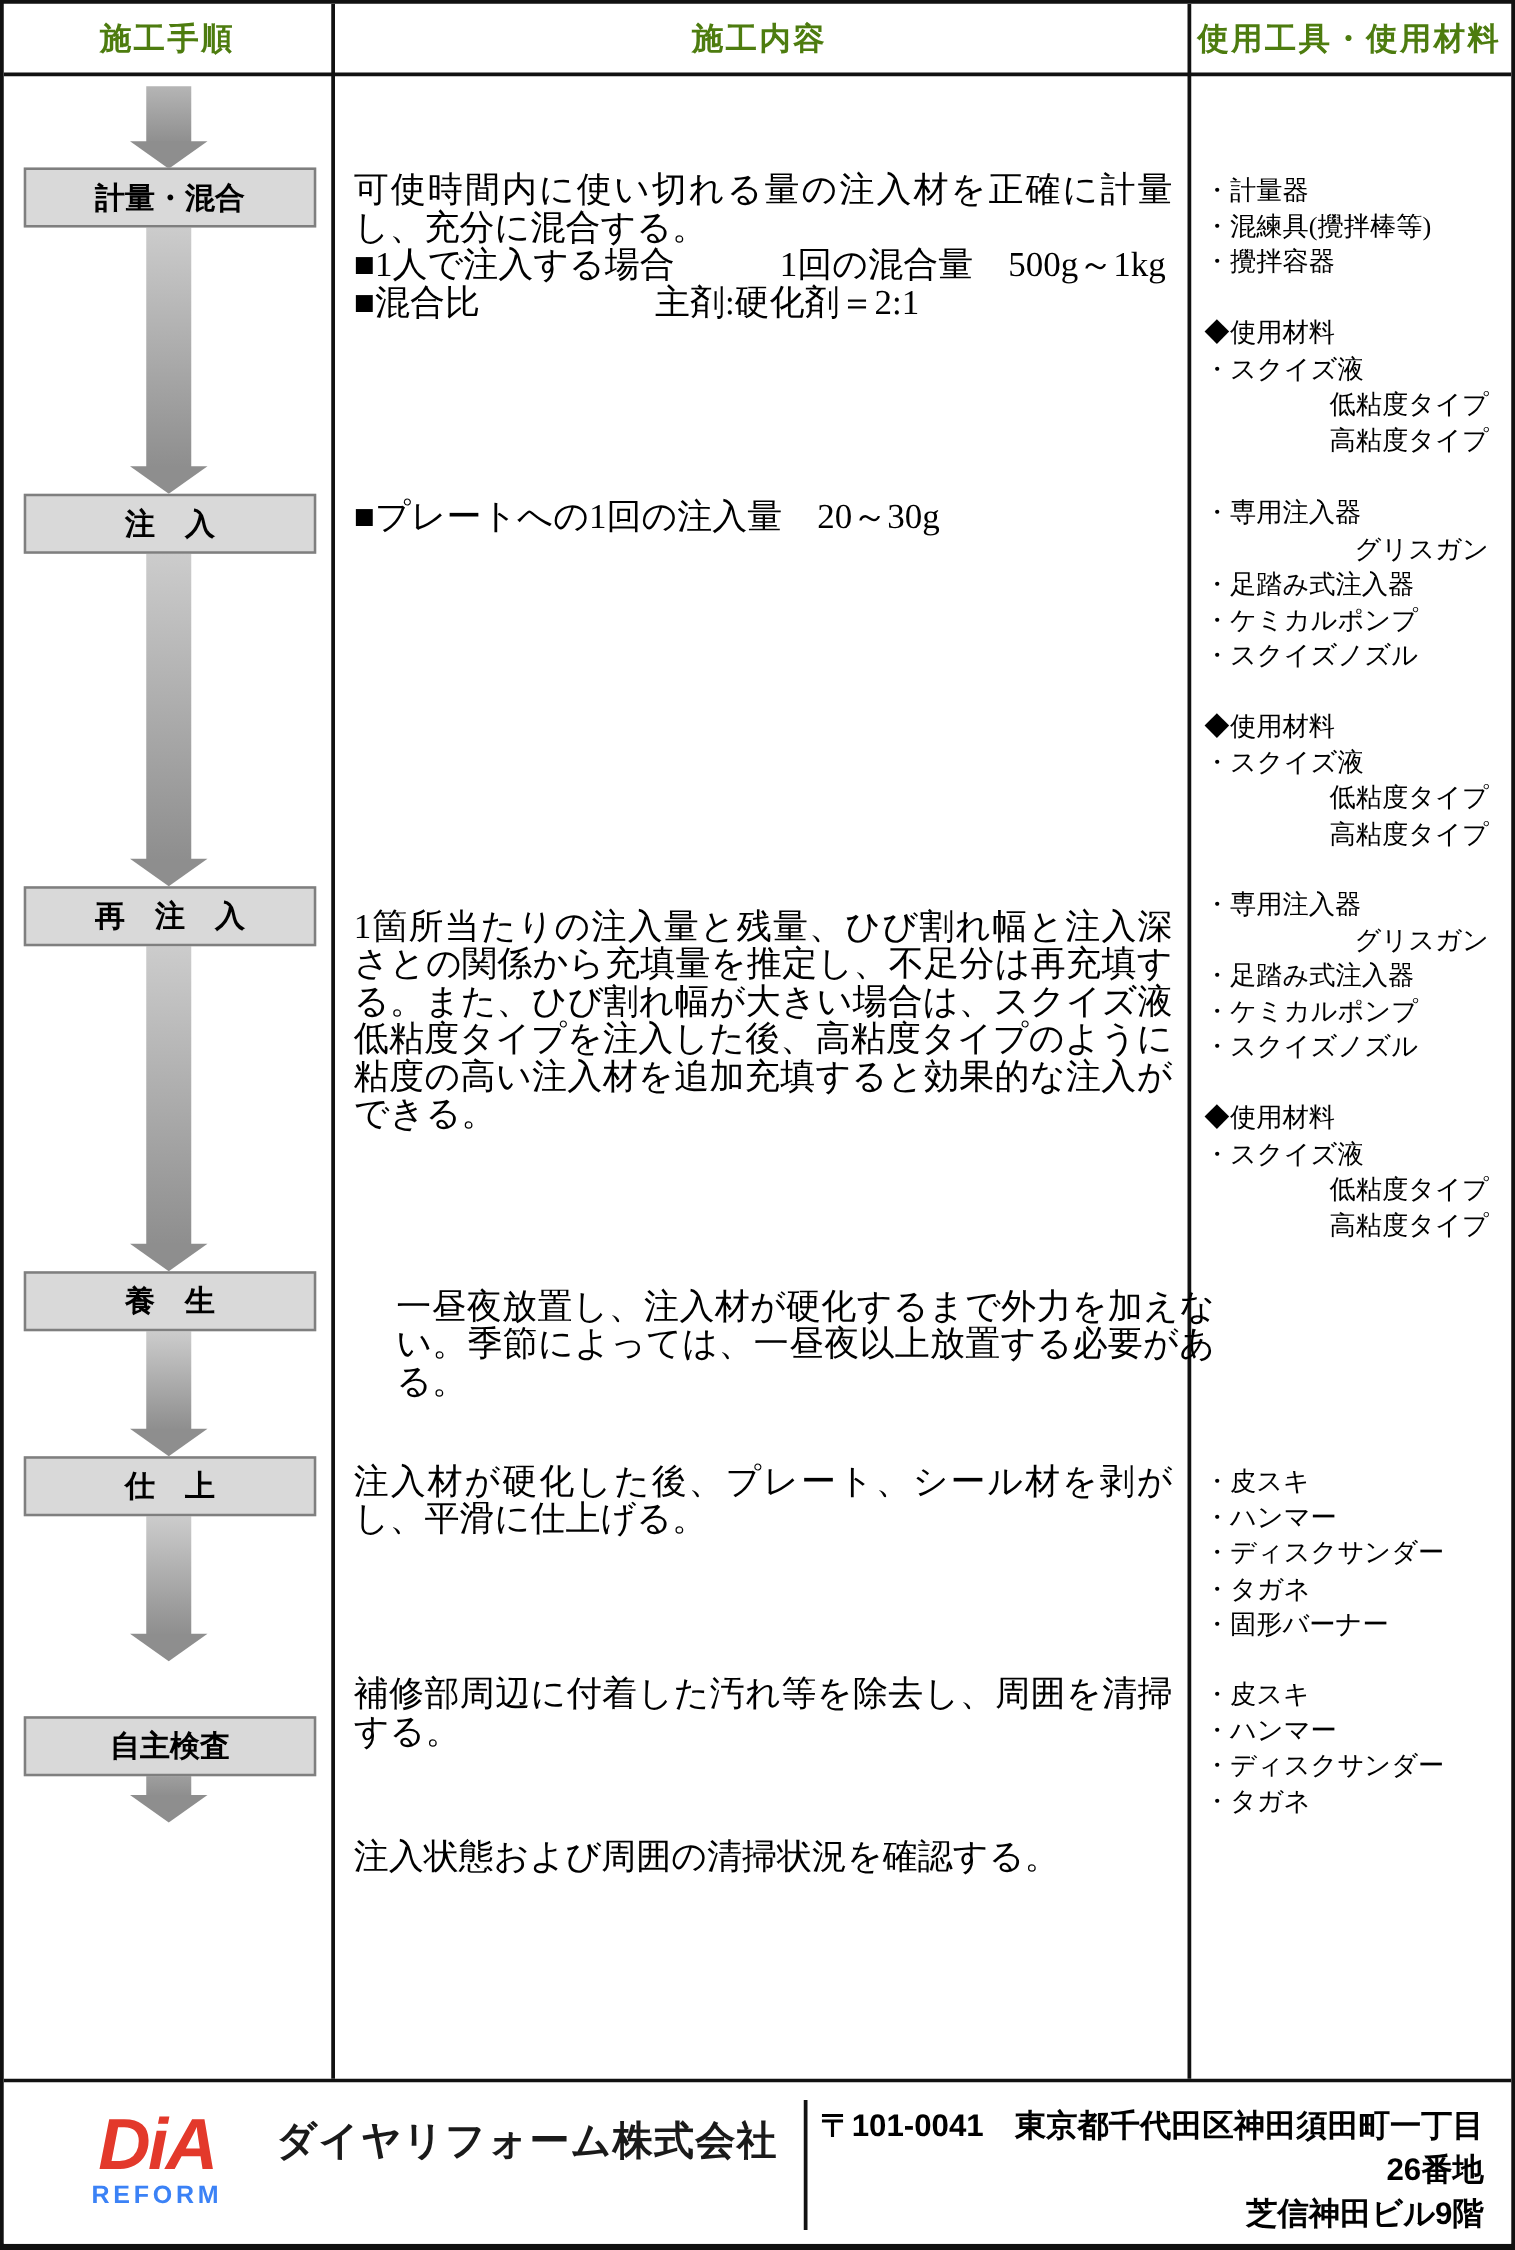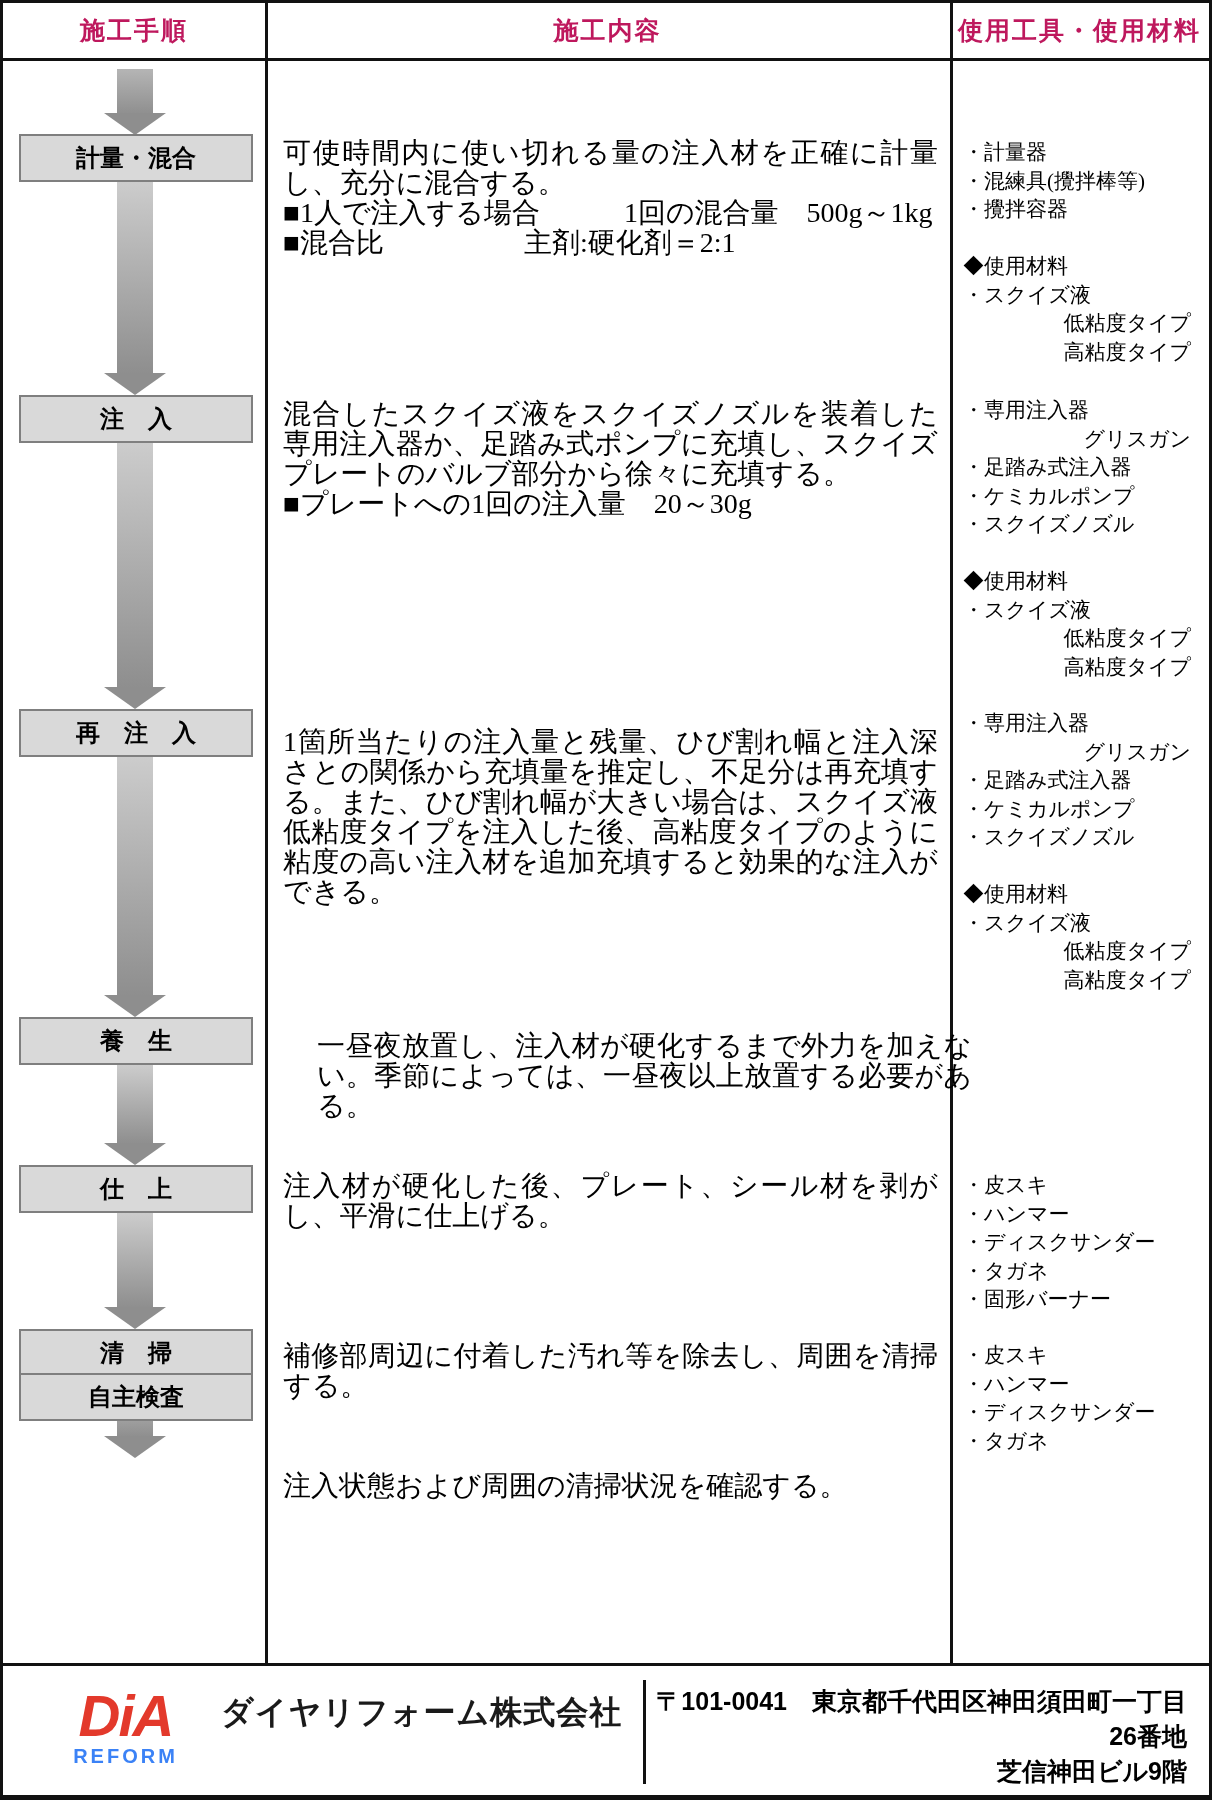--- a/index.html
+++ b/index.html
@@ -14,21 +14,21 @@
     border: 3px solid #111;
     border-bottom: 5px solid #111;
     overflow: hidden;
   }
 
   
   .header-row { position: absolute; top: 0; left: 0; width: 100%; height: 58px; border-bottom: 3px solid #111; }
   .header-cell {
     position: absolute; top: 0; height: 55px;
     display: flex; align-items: center; justify-content: center;
-    font-size: 25px; font-weight: bold; color: #be185d;
+    font-size: 25px; font-weight: bold; color: #4d7c0f;
     letter-spacing: 2px;
   }
   .hc1 { left: 0; width: 262px; }
   .hc2 { left: 262px; width: 685px; }
   .hc3 { left: 947px; width: 259px; }
 
   .col-divider { position: absolute; top: 0; width: 3px; background: #111; height: 1660px; }
   .divider-1 { left: 262px; }
   .divider-2 { left: 947px; }
 
@@ -158,30 +158,28 @@
   <div class="shaft sh5"></div>
     <div class="head hd5"></div>
   <div class="shaft sh6"></div>
     <div class="head hd6"></div>
 
   <div class="step-box s1">計量・混合</div>
   <div class="step-box s2">注　入</div>
   <div class="step-box s3">再　注　入</div>
   <div class="step-box s4">養　生</div>
   <div class="step-box s5">仕　上</div>
-  <div class="step-box s6">清　掃</div>
   <div class="step-box s7">自主検査</div>
 
   <div class="content c1">
     <div class="para">可使時間内に使い切れる量の注入材を正確に計量し、充分に混合する。</div>
     <div class="bullet">■1人で注入する場合　　　1回の混合量　500g～1kg</div>
     <div class="bullet">■混合比　　　　　主剤:硬化剤＝2:1</div>
   </div>
   <div class="content c2">
-    <div class="para">混合したスクイズ液をスクイズノズルを装着した専用注入器か、足踏み式ポンプに充填し、スクイズプレートのバルブ部分から徐々に充填する。</div>
     <div class="bullet">■プレートへの1回の注入量　20～30g</div>
   </div>
   <div class="content c3">
     <div class="para">1箇所当たりの注入量と残量、ひび割れ幅と注入深さとの関係から充填量を推定し、不足分は再充填する。また、ひび割れ幅が大きい場合は、スクイズ液低粘度タイプを注入した後、高粘度タイプのように粘度の高い注入材を追加充填すると効果的な注入ができる。</div>
   </div>
   <div class="content c4">
     <div class="para">一昼夜放置し、注入材が硬化するまで外力を加えない。季節によっては、一昼夜以上放置する必要がある。</div>
   </div>
   <div class="content c5">
     <div class="para">注入材が硬化した後、プレート、シール材を剥がし、平滑に仕上げる。</div>

